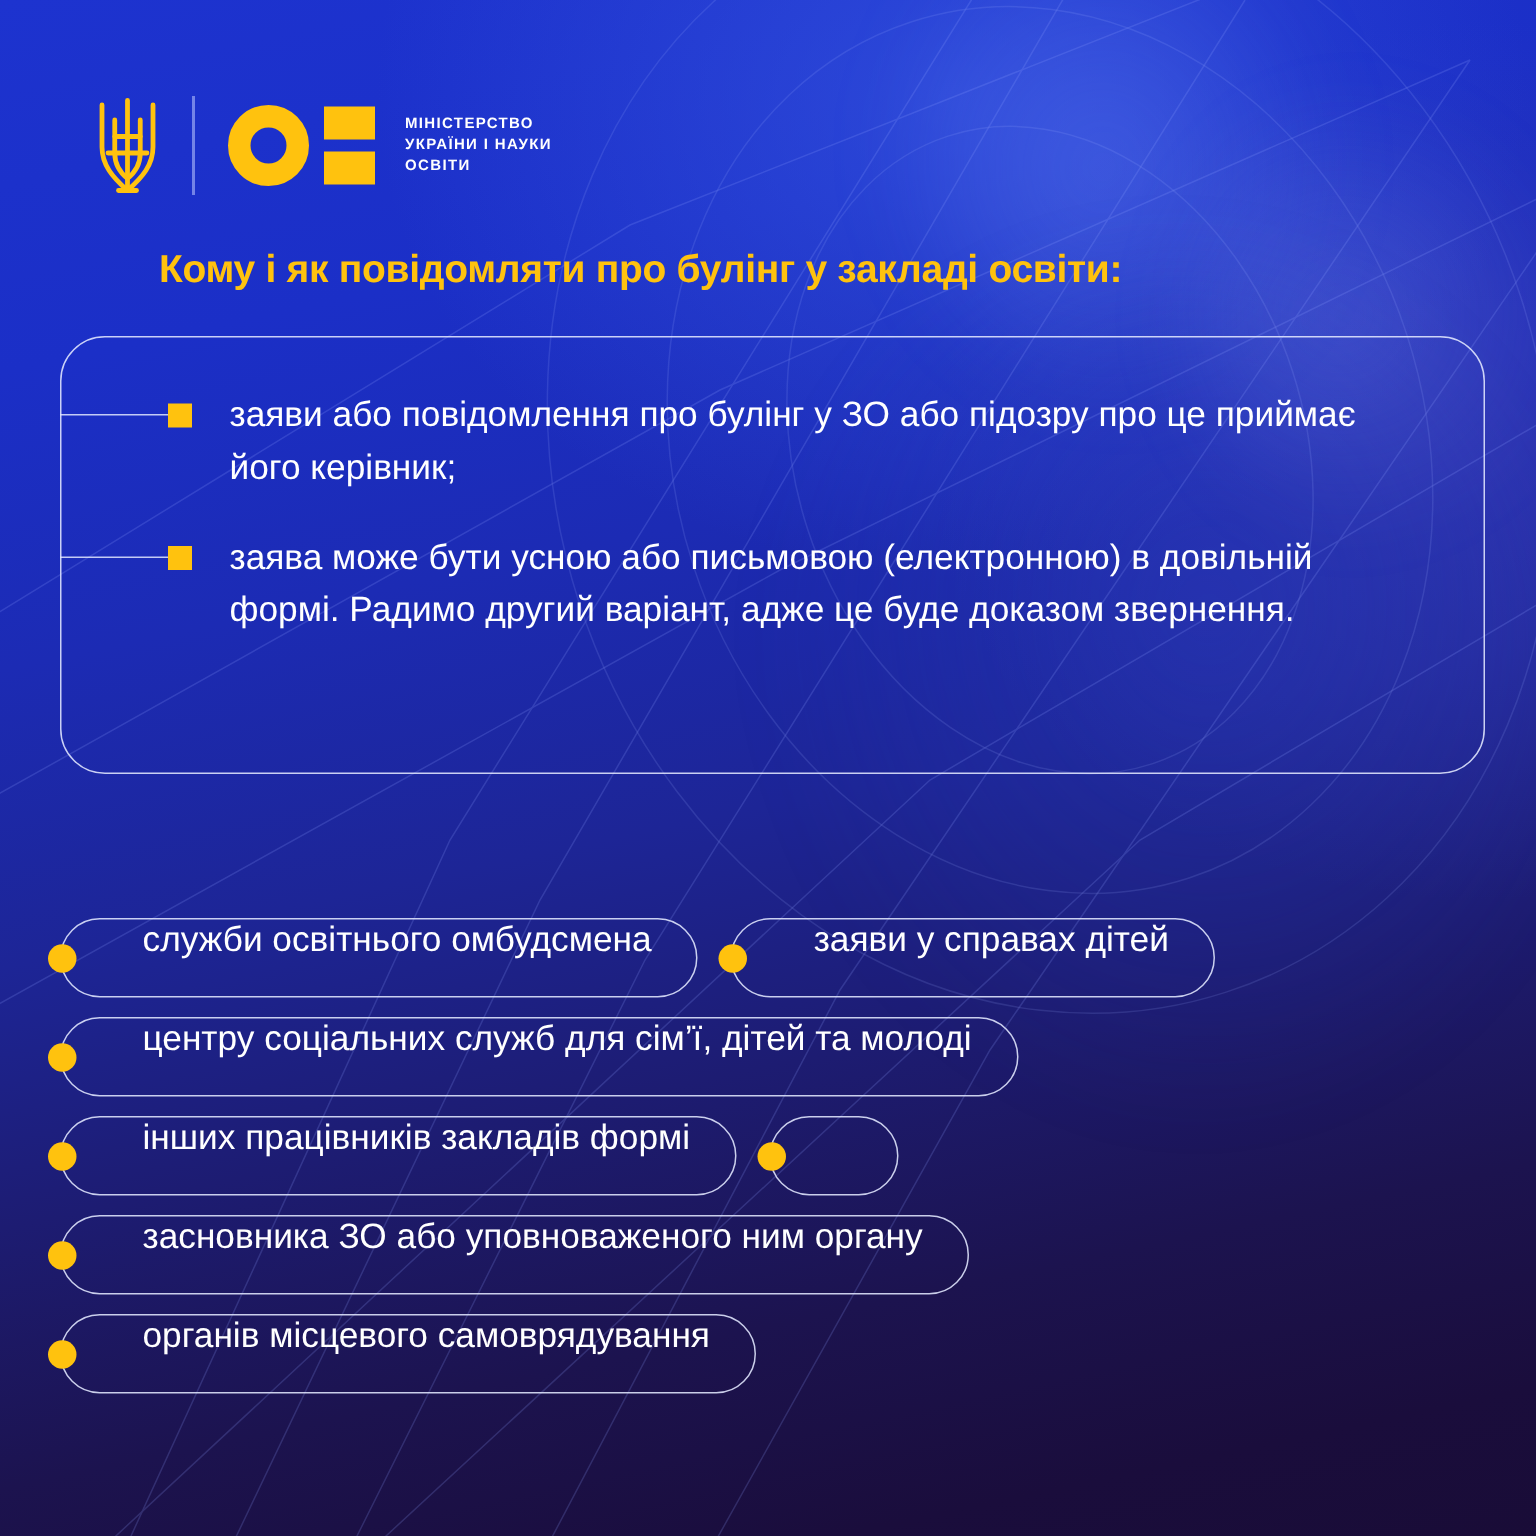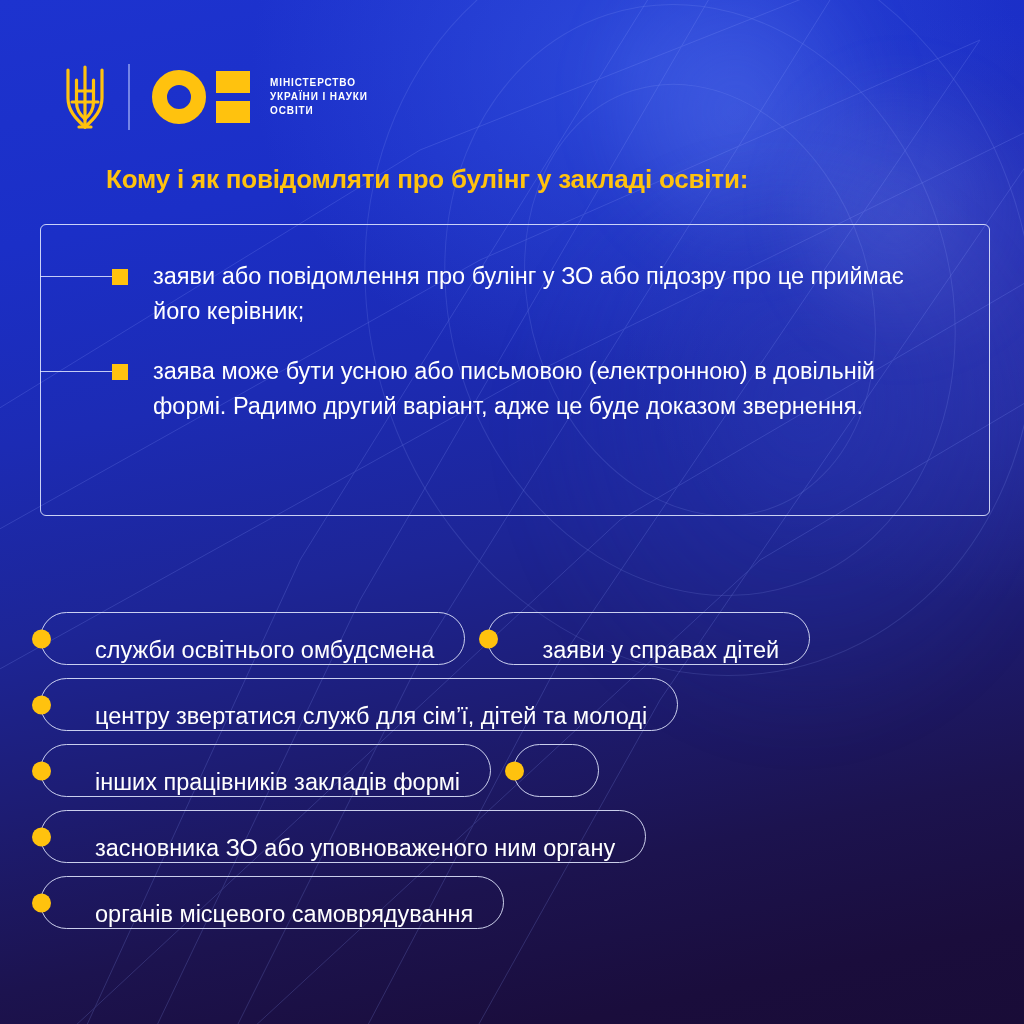--- a/index.html
+++ b/index.html
@@ -86,21 +86,21 @@
     margin-left:36px;
   }
   #heading-1 { top:164px; }
   #heading-2 { top:552px; }
 
   
   .card {
     position:absolute;
     left:40px; top:224px; width:950px; height:292px;
     border:1.4px solid rgba(226,232,255,0.88);
-    border-radius:6px;
+    border-radius:30px;
   }
   .bullets {
     position:absolute; left:0; top:0; width:100%; height:100%;
     padding:34px 40px 0 0;
   }
   .bullet-item {
     position:relative;
     padding-left:112px;
     color:#ffffff; font-size:23.5px; line-height:1.47;
     margin-bottom:26px;
@@ -116,21 +116,21 @@
     width:16px; height:16px; background:#FFC20E;
   }
 
   
   .chips {
     position:absolute; left:40px; top:612px; width:960px;
   }
   .chip-row { display:flex; align-items:center; gap:22px; margin-bottom:13px; }
   .chip {
     position:relative;
-    display:inline-flex; align-items:flex-end;
+    display:inline-flex; align-items:flex-start;
     height:53px;
     padding:0 30px 0 54px;
     border:1.4px solid rgba(226,232,255,0.88);
     border-radius:28px;
     color:#ffffff; font-size:23.5px; white-space:nowrap;
   }
   .chip-dot {
     position:absolute; left:-9px; top:50%;
     transform:translateY(-50%);
     width:19px; height:19px; border-radius:50%;
@@ -226,21 +226,21 @@
       </div>
       <div class="chip">
         <span class="chip-dot"></span>
         <span>заяви у справах дітей</span>
       </div>
     </div>
 
     <div class="chip-row">
       <div class="chip">
         <span class="chip-dot"></span>
-        <span>центру звертатися служб для сім’ї, дітей та молоді</span>
+        <span>центру соціальних служб для сім’ї, дітей та молоді</span>
       </div>
     </div>
 
     <div class="chip-row">
       <div class="chip">
         <span class="chip-dot"></span>
         <span>інших працівників закладів формі</span>
       </div>
       <div class="chip">
         <span class="chip-dot"></span>

